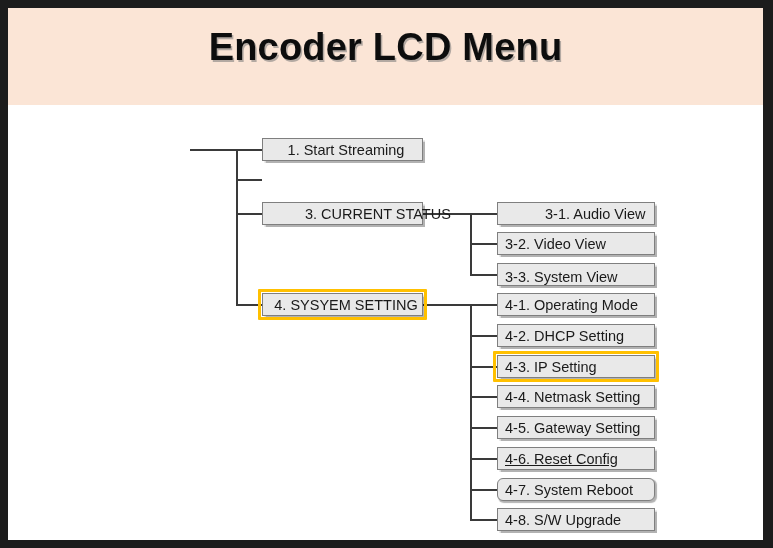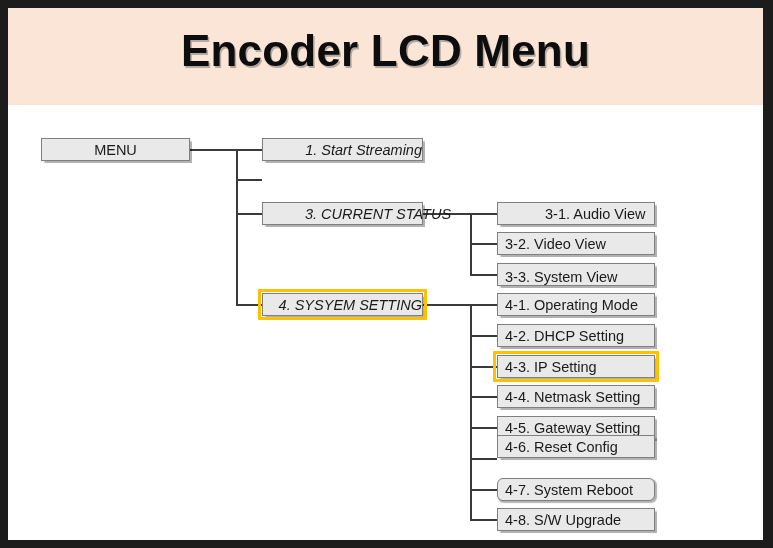--- a/index.html
+++ b/index.html
@@ -33,21 +33,21 @@
     width: 755px;
     height: 97px;
     background: #fbe5d6;
   }
   #page-title {
     position: absolute;
     left: 0;
     top: 18px;
     width: 755px;
     text-align: center;
-    font-size: 44px;
+    font-size: 38px;
     font-weight: bold;
     color: #0d0d0d;
     letter-spacing: 0.2px;
     text-shadow: 1.5px 1.5px 0 rgba(120,120,120,0.55);
     white-space: nowrap;
   }
 
   
   #diagram {
     position: absolute;
@@ -79,21 +79,21 @@
     color: #1a1a1a;
     white-space: nowrap;
   }
   .node .label {
     display: block;
     width: 100%;
   }
   .node.lvl0 { width: 149px; }
   .node.lvl0 .label { text-align: center; }
   .node.lvl1 { width: 161px; }
-  .node.lvl1 .label { text-align: right; padding-left: 7px; font-style: italic; }
+  .node.lvl1 .label { text-align: center; padding-left: 7px; }
   .node.lvl2 { width: 158px; }
   .node.lvl2 .label { text-align: left; padding-left: 7px; }
 
   
   .highlight-ring {
     position: absolute;
     border: 3px solid #ffc000;
     box-sizing: border-box;
     border-radius: 1px;
     pointer-events: none;
@@ -129,23 +129,20 @@
       <div class="line-v" style="left:462px; top:199px; height:216px;"></div>
       <div class="line-h" style="left:462px; top:199px; width:27px;"></div>
       <div class="line-h" style="left:462px; top:230px; width:27px;"></div>
       <div class="line-h" style="left:462px; top:261px; width:27px;"></div>
       <div class="line-h" style="left:462px; top:291px; width:27px;"></div>
       <div class="line-h" style="left:462px; top:322px; width:27px;"></div>
       <div class="line-h" style="left:462px; top:353px; width:27px;"></div>
       <div class="line-h" style="left:462px; top:384px; width:27px;"></div>
       <div class="line-h" style="left:462px; top:414px; width:27px;"></div>
 
-      <div class="node lvl0" style="left:33px; top:33px;">
-        <span class="label">MENU</span>
-      </div>
 
       <div class="node lvl1" style="left:254px; top:33px;">
         <span class="label">1. Start Streaming</span>
       </div>
       <div class="node lvl1" style="left:254px; top:97px;padding-left:35px;">
         <span class="label">3. CURRENT STATUS</span>
       </div>
       <div class="node lvl1" style="left:254px; top:188px;">
         <span class="label">4. SYSYEM SETTING</span>
       </div>
@@ -170,21 +167,21 @@
       <div class="node lvl2" style="left:489px; top:250px;">
         <span class="label">4-3. IP Setting</span>
       </div>
       <div class="highlight-ring" style="left:485px; top:246px; width:166px; height:31px;"></div>
       <div class="node lvl2" style="left:489px; top:280px;">
         <span class="label">4-4. Netmask Setting</span>
       </div>
       <div class="node lvl2" style="left:489px; top:311px;">
         <span class="label">4-5. Gateway Setting</span>
       </div>
-      <div class="node lvl2" style="left:489px; top:330px;">
+      <div class="node lvl2" style="left:489px; top:342px;text-decoration:underline;">
         <span class="label">4-6. Reset Config</span>
       </div>
       <div class="node lvl2" style="left:489px; top:373px;border-radius:6px;">
         <span class="label">4-7. System Reboot</span>
       </div>
       <div class="node lvl2" style="left:489px; top:403px;">
         <span class="label">4-8. S/W Upgrade</span>
       </div>
 
     </div>

